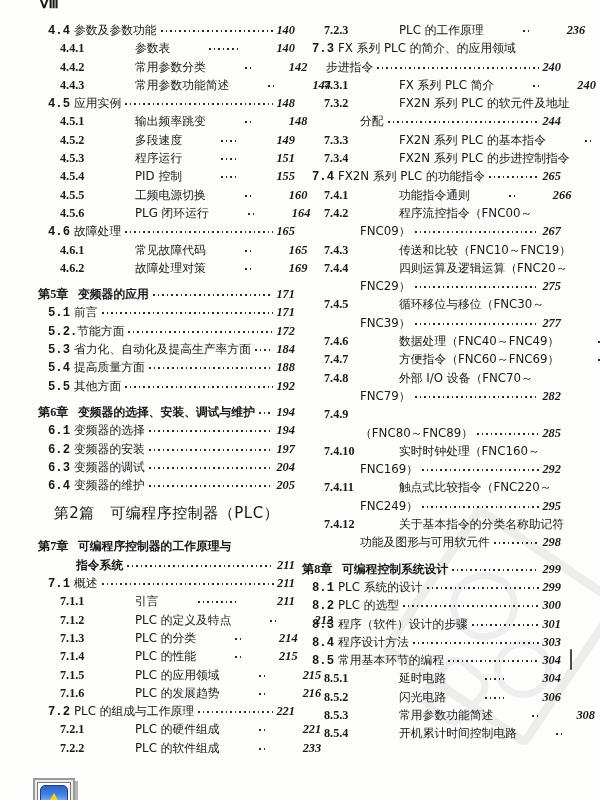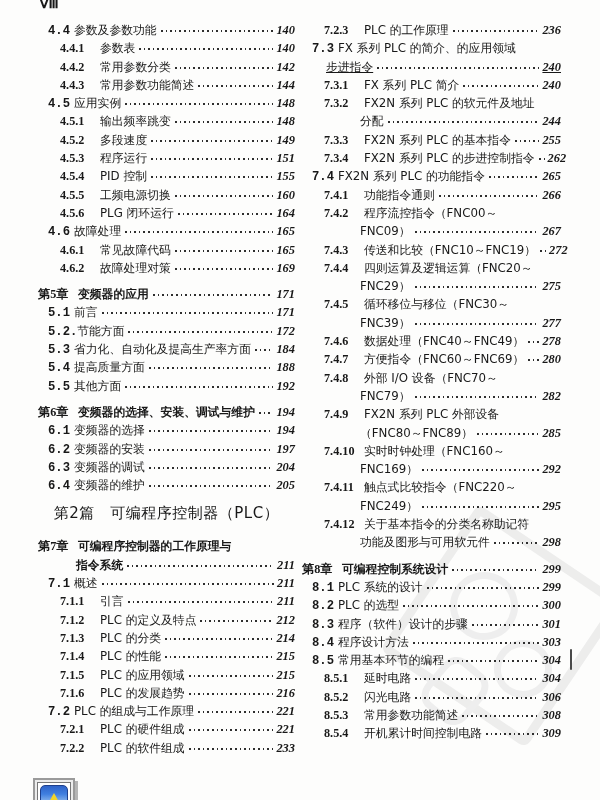--- a/index.html
+++ b/index.html
@@ -19,24 +19,24 @@
   .col-right{left:302px;width:259px;}
   .entry .line{display:flex;align-items:baseline;height:18.3px;white-space:nowrap;}
   .num{
     font-family:"Liberation Serif",serif;font-weight:700;font-size:12.2px;
     flex:none;
   }
   .l-ch{font-weight:700;margin-top:8px;}
   .l-ch .num{min-width:40px;}
   .l-sec .ln1{padding-left:10px;}
   .l-sec .num{min-width:26px;font-family:Liberation Mono, monospace;}
-  .l-sub .ln1{padding-left:22px;}
+  .l-sub .ln1{padding-left:22px;gap:35px;}
   .l-sub .num{min-width:40px;}
   .l-ch  .ln2{padding-left:38px;}
-  .l-sec .ln2{padding-left:24px;text-decoration:underline;}
+  .l-sec .ln2{padding-left:24px;}
   .l-sub .ln2{padding-left:58px;}
   .title{flex:none;}
   .leader{flex:1;min-width:6px;margin:0 3px 0 4px;position:relative;align-self:stretch;}
   .leader::after{
     content:"";position:absolute;left:0;right:0;top:9px;height:2px;
     background-image:repeating-linear-gradient(to right,#2e2e2e 0 1.6px,transparent 1.6px 4.6px);
   }
   .page-num{
     font-family:"Liberation Serif",serif;font-style:italic;font-weight:700;
     font-size:12.4px;flex:none;
@@ -526,21 +526,20 @@
         </div>
         <div class="line ln2">
           <span class="title">FNC79）</span>
           <span class="leader"></span>
           <span class="page-num">282</span>
         </div>
       </div>
       <div class="entry l-sub">
         <div class="line ln1">
           <span class="num">7.4.9</span>
-          <span class="title">FX2N 系列 PLC 外部设备</span>
         </div>
         <div class="line ln2">
           <span class="title">（FNC80～FNC89）</span>
           <span class="leader"></span>
           <span class="page-num">285</span>
         </div>
       </div>
       <div class="entry l-sub">
         <div class="line ln1">
           <span class="num">7.4.10</span>

